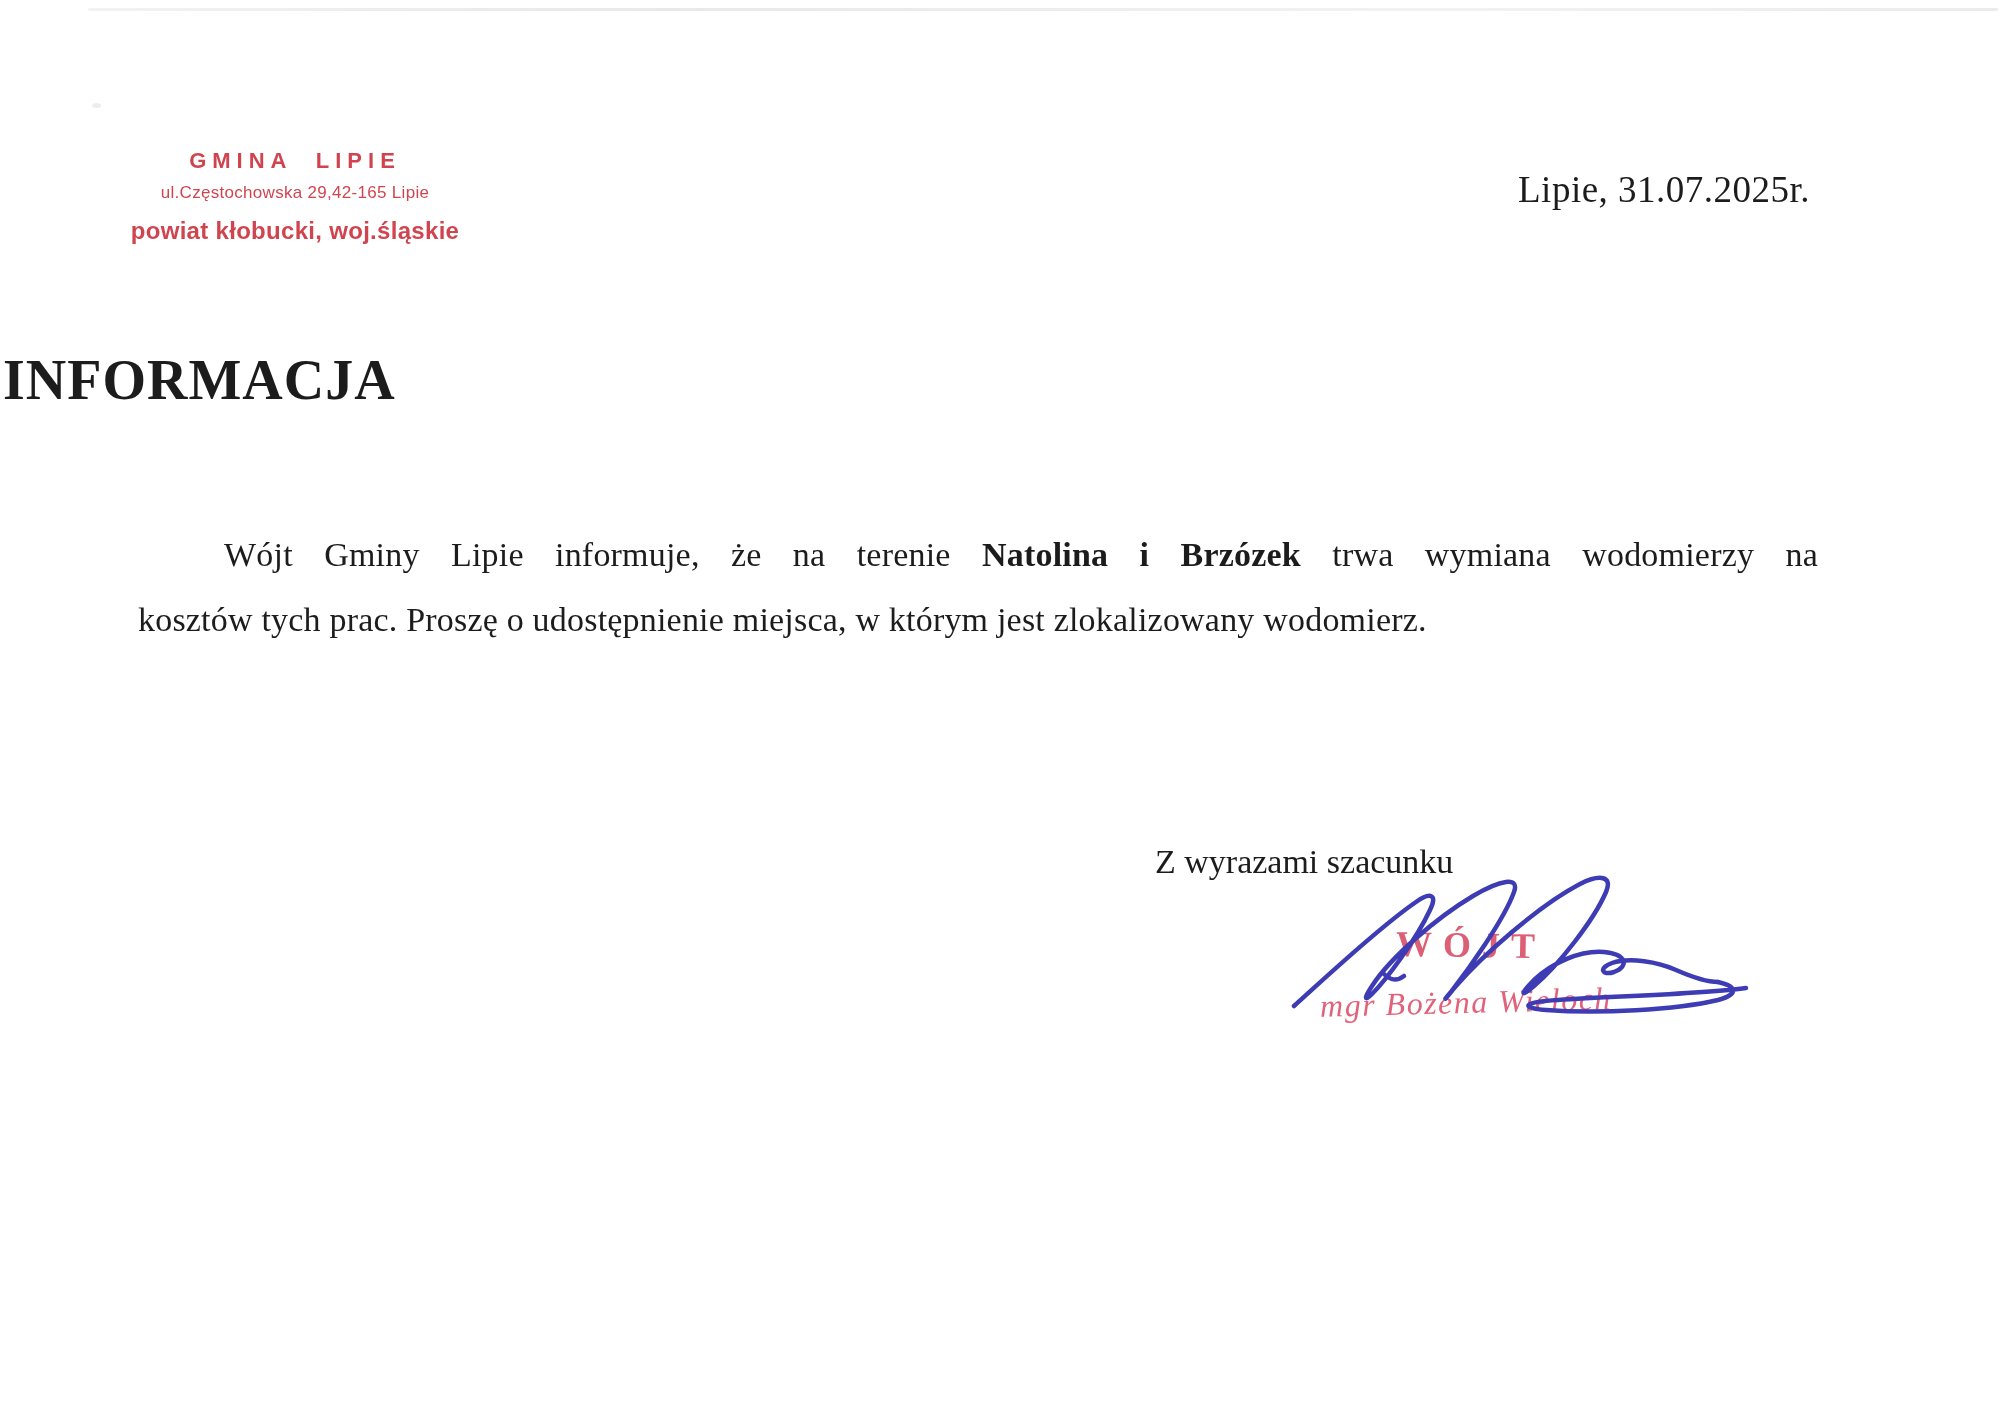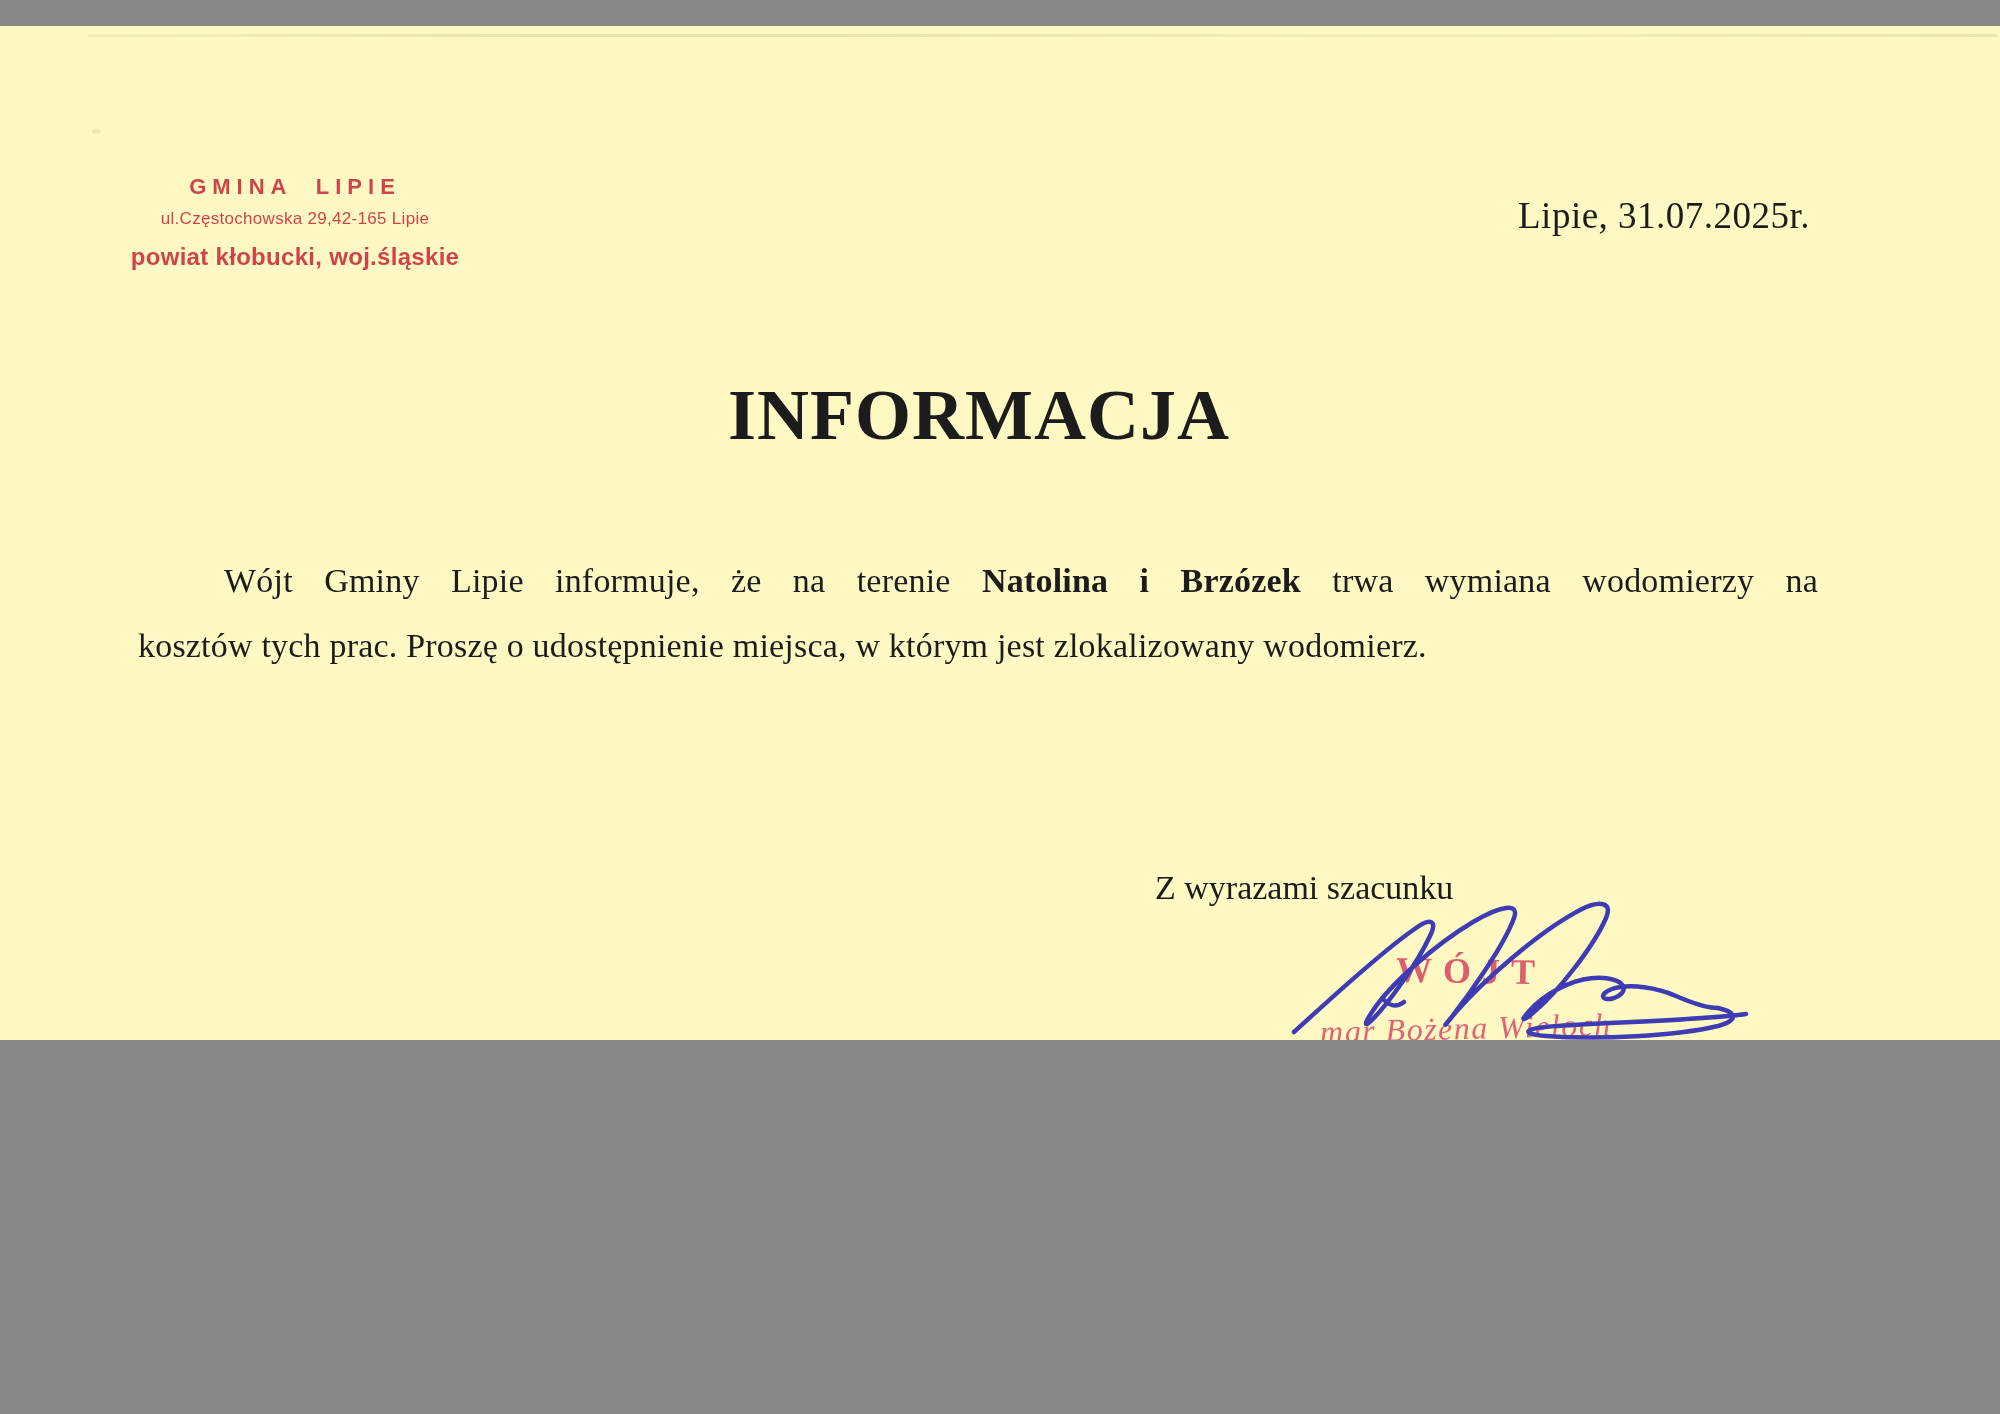--- a/index.html
+++ b/index.html
@@ -1,25 +1,24 @@
 <!DOCTYPE html>
 <html><head>
 <meta charset="utf-8">
 <style>
   * { margin: 0; padding: 0; box-sizing: border-box; }
   html, body { background: #888; }
   .page {
     position: relative;
     width: 2000px;
-    height: 1014px;
-    background: #fef9c3;
+    height: 1414px;
+    background: #ffffff;
     overflow: hidden;
     font-family: "Liberation Serif", serif;
     color: #1c1c1c;
-    margin-top: 26px;
   }
   
   .scan-line {
     position: absolute;
     top: 8px; left: 88px; width: 1910px; height: 3px;
     background: linear-gradient(to right, rgba(0,0,0,0.05), rgba(0,0,0,0.09) 30%, rgba(0,0,0,0.05) 70%, rgba(0,0,0,0.08));
     border-radius: 2px;
   }
   .scan-speck {
     position: absolute;
@@ -56,23 +55,23 @@
   
   .dateline {
     position: absolute;
     top: 168px; left: 1518px;
     font-size: 37px;
     letter-spacing: 0.5px;
   }
   
   .doc-title {
     position: absolute;
-    top: 348px; left: 14px; right: 56px;
-    text-align: center;
-    font-size: 72px;
+    top: 348px; left: 3px; right: 56px;
+    text-align: left;
+    font-size: 56px;
     font-weight: bold;
     letter-spacing: 1px;
   }
   
   .body-text {
     position: absolute;
     top: 522px; left: 138px; width: 1680px;
     font-size: 34px;
     line-height: 65px;
     letter-spacing: 0.2px;

